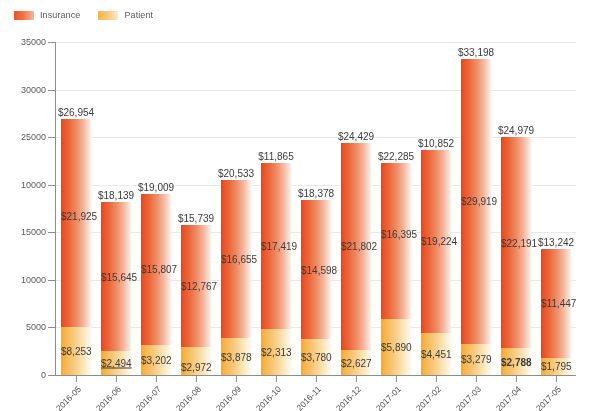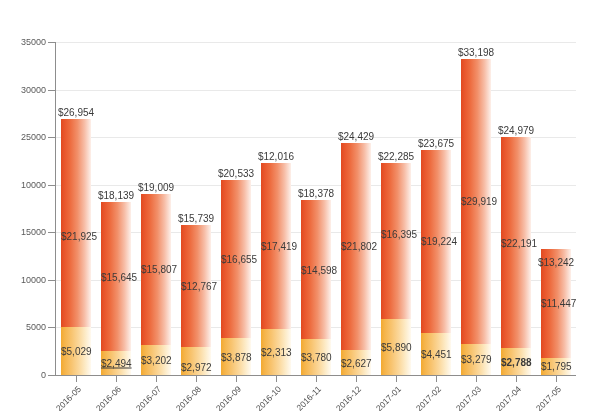--- a/index.html
+++ b/index.html
@@ -168,20 +168,30 @@
     font-size: 10px;
     color: #3a3a3a;
     white-space: nowrap;
   }
 </style>
 </head>
 <body>
 
 <div id="chart-root">
 
+  <div id="legend">
+      <div class="legend-item">
+        <span class="legend-swatch insurance"></span>
+        <span class="legend-label">Insurance</span>
+      </div>
+      <div class="legend-item">
+        <span class="legend-swatch patient"></span>
+        <span class="legend-label">Patient</span>
+      </div>
+    </div>
 
   <div id="ylabels">
       <div class="ylabel" style="top: 375px;">0</div>
       <div class="ylabel" style="top: 327.429px;">5000</div>
       <div class="ylabel" style="top: 279.857px;">10000</div>
       <div class="ylabel" style="top: 232.286px;">15000</div>
       <div class="ylabel" style="top: 184.714px;">10000</div>
       <div class="ylabel" style="top: 137.143px;">25000</div>
       <div class="ylabel" style="top: 89.5714px;">30000</div>
       <div class="ylabel" style="top: 42px;">35000</div>
@@ -192,23 +202,23 @@
   <div id="plot">
       <div class="gridline" style="top: 285.429px;"></div>
       <div class="gridline" style="top: 237.857px;"></div>
       <div class="gridline" style="top: 190.286px;"></div>
       <div class="gridline" style="top: 142.714px;"></div>
       <div class="gridline" style="top: 95.1429px;"></div>
       <div class="gridline" style="top: 47.5714px;"></div>
       <div class="gridline" style="top: 0px;"></div>
       <div class="bar-group" style="left: 5px; width: 30px; height: 256.448px;">
         <div class="seg patient" style="bottom: 0px; height: 47.8473px;"></div>
-        <div class="seg-label" style="top: 232.524px;">$5,029</div>
+        <div class="seg-label" style="top: 232.524px;">$8,253</div>
         <div class="seg insurance" style="bottom: 47.8473px; height: 208.601px;"></div>
-        <div class="seg-label" style="top: 117px;">$21,925</div>
+        <div class="seg-label" style="top: 97px;">$21,925</div>
         <div class="total-label" style="top: -12px;">$26,954</div>
       </div>
       <div class="bar-group" style="left: 45px; width: 30px; height: 172.58px;">
         <div class="seg patient" style="bottom: 0px; height: 23.7286px;"></div>
         <div class="seg-label" style="top: 160.715px; text-decoration: underline;">$2,494</div>
         <div class="seg insurance" style="bottom: 23.7286px; height: 148.851px;"></div>
         <div class="seg-label" style="top: 74.4255px;">$15,645</div>
         <div class="total-label" style="top: -12px;">$18,139</div>
       </div>
       <div class="bar-group" style="left: 85px; width: 30px; height: 180.857px;">
@@ -230,21 +240,21 @@
         <div class="seg-label" style="top: 176.909px;">$3,878</div>
         <div class="seg insurance" style="bottom: 36.8964px; height: 158.46px;"></div>
         <div class="seg-label" style="top: 79.2302px;">$16,655</div>
         <div class="total-label" style="top: -12px;">$20,533</div>
       </div>
       <div class="bar-group" style="left: 205px; width: 30px; height: 211.55px;">
         <div class="seg patient" style="bottom: 0px; height: 45.8208px;"></div>
         <div class="seg-label" style="top: 188.64px;">$2,313</div>
         <div class="seg insurance" style="bottom: 45.8208px; height: 165.729px;"></div>
         <div class="seg-label" style="top: 82.8647px;">$17,419</div>
-        <div class="total-label" style="top: -12px;">$12,016</div>
+        <div class="total-label" style="top: -12px;">$11,865</div>
       </div>
       <div class="bar-group" style="left: 245px; width: 30px; height: 174.854px;">
         <div class="seg patient" style="bottom: 0px; height: 35.964px;"></div>
         <div class="seg-label" style="top: 156.872px;">$3,780</div>
         <div class="seg insurance" style="bottom: 35.964px; height: 138.89px;"></div>
         <div class="seg-label" style="top: 69.4448px;">$14,598</div>
         <div class="total-label" style="top: -12px;">$18,378</div>
       </div>
       <div class="bar-group" style="left: 285px; width: 30px; height: 232.424px;">
         <div class="seg patient" style="bottom: 0px; height: 24.994px;"></div>
@@ -258,42 +268,42 @@
         <div class="seg-label" style="top: 184.006px;">$5,890</div>
         <div class="seg insurance" style="bottom: 56.0391px; height: 155.987px;"></div>
         <div class="seg-label" style="top: 71px;">$16,395</div>
         <div class="total-label" style="top: -12px;">$22,285</div>
       </div>
       <div class="bar-group" style="left: 365px; width: 30px; height: 225.251px;">
         <div class="seg patient" style="bottom: 0px; height: 42.3481px;"></div>
         <div class="seg-label" style="top: 204.077px;">$4,451</div>
         <div class="seg insurance" style="bottom: 42.3481px; height: 182.903px;"></div>
         <div class="seg-label" style="top: 91.4513px;">$19,224</div>
-        <div class="total-label" style="top: -12px;">$23,675</div>
+        <div class="total-label" style="top: -12px;">$10,852</div>
       </div>
       <div class="bar-group" style="left: 405px; width: 30px; height: 315.855px;">
         <div class="seg patient" style="bottom: 0px; height: 31.1973px;"></div>
         <div class="seg-label" style="top: 300.257px;">$3,279</div>
         <div class="seg insurance" style="bottom: 31.1973px; height: 284.658px;"></div>
         <div class="seg-label" style="top: 142.329px;">$29,919</div>
         <div class="total-label" style="top: -12px;">$33,198</div>
       </div>
       <div class="bar-group" style="left: 445px; width: 30px; height: 237.657px;">
         <div class="seg patient" style="bottom: 0px; height: 26.5258px;"></div>
         <div class="seg-label" style="top: 224.394px; font-weight: bold;">$2,788</div>
         <div class="seg insurance" style="bottom: 26.5258px; height: 211.132px;"></div>
         <div class="seg-label" style="top: 105.566px;">$22,191</div>
         <div class="total-label" style="top: -12px;">$24,979</div>
       </div>
       <div class="bar-group" style="left: 485px; width: 30px; height: 125.988px;">
         <div class="seg patient" style="bottom: 0px; height: 17.0781px;"></div>
         <div class="seg-label" style="top: 117.449px;">$1,795</div>
         <div class="seg insurance" style="bottom: 17.0781px; height: 108.91px;"></div>
         <div class="seg-label" style="top: 54.455px;">$11,447</div>
-        <div class="total-label" style="top: -12px; margin-top: 20px;">$13,242</div>
+        <div class="total-label" style="top: -12px;">$13,242</div>
       </div>
     </div>
 
   <div id="xaxis"></div>
 
 <div class="ytick" style="top: 375px;"></div>
     <div class="ytick" style="top: 327.429px;"></div>
     <div class="ytick" style="top: 279.857px;"></div>
     <div class="ytick" style="top: 232.286px;"></div>
     <div class="ytick" style="top: 184.714px;"></div>

